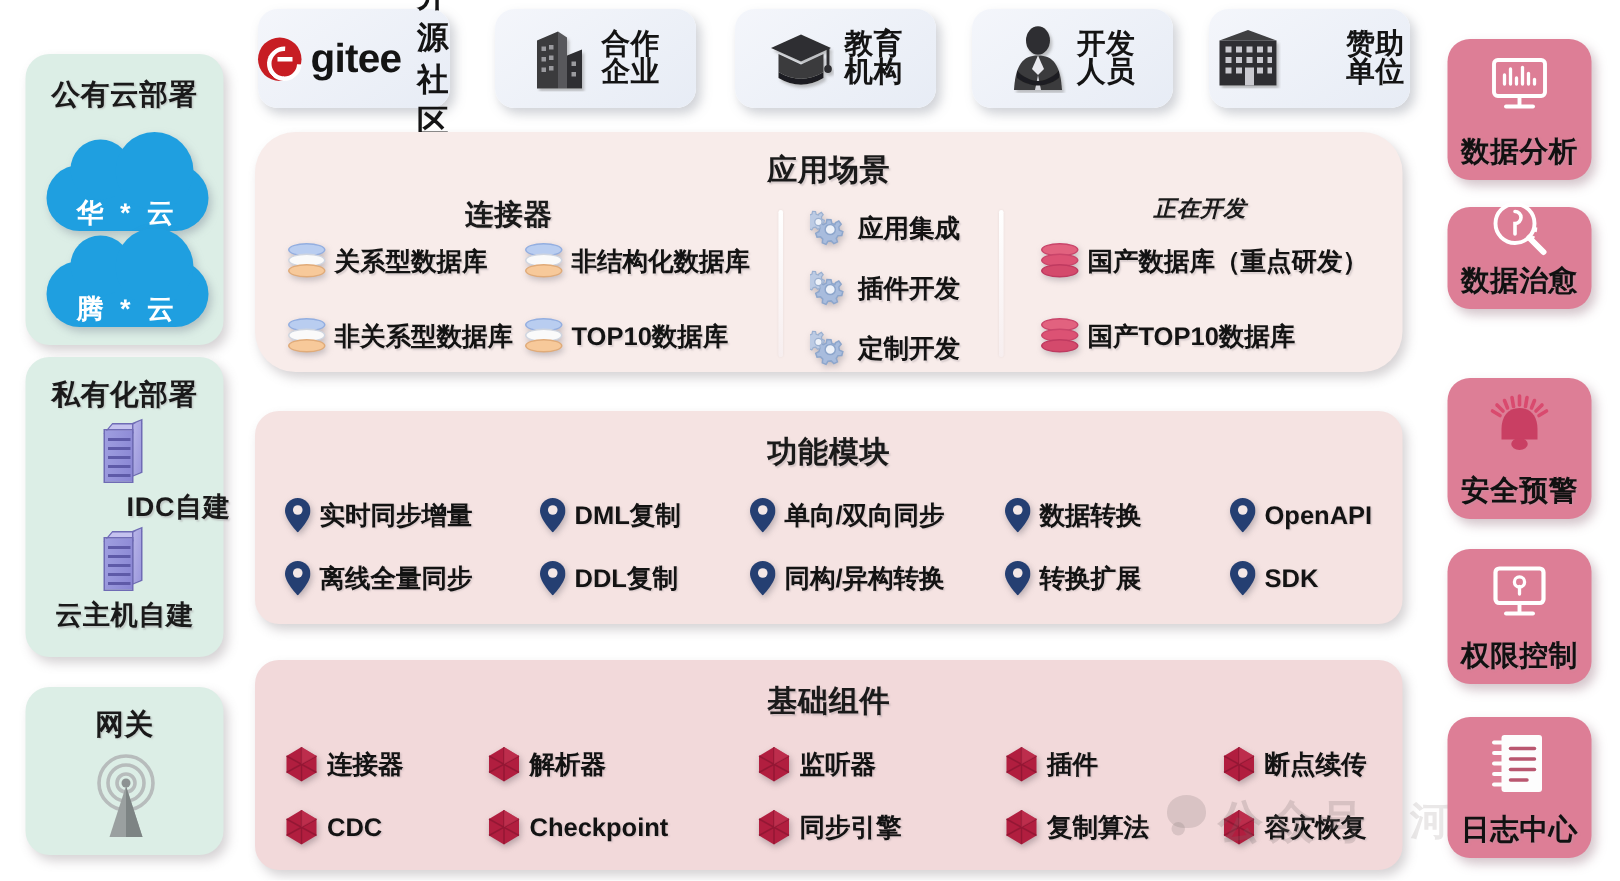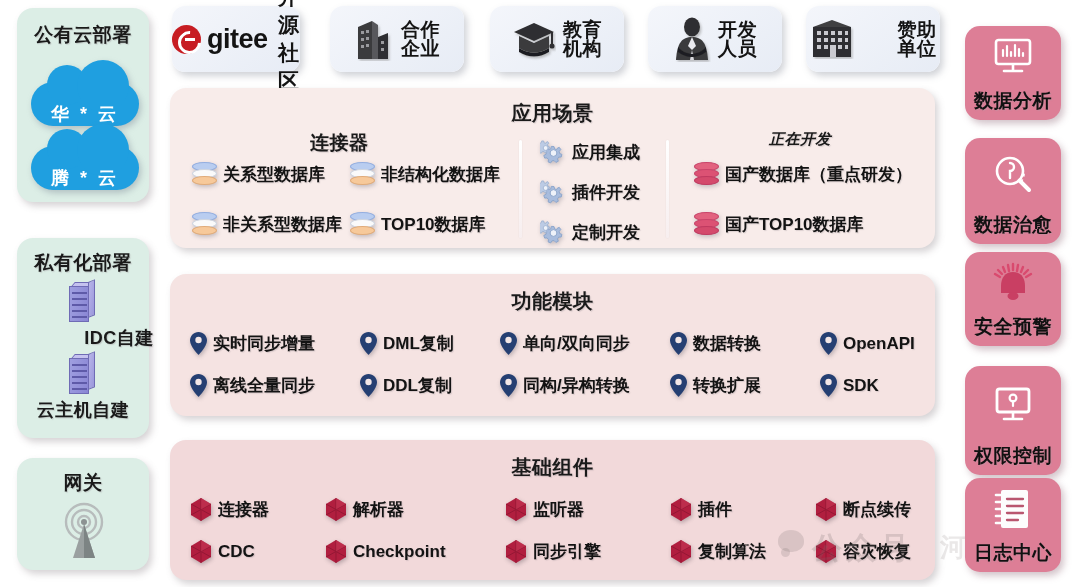--- a/index.html
+++ b/index.html
@@ -11,21 +11,21 @@
   }
   #root { position: relative; width: 1080px; height: 587px; }
 
   
   .panel {
     position: absolute;
     border-radius: 16px;
     box-shadow: 3px 4px 7px rgba(120,110,115,.30);
   }
   .green  { background: #dceee6; }
-  .pinkA  { background: #f8ecea; }
+  .pinkA  { background: #f8ecea; border-radius: 27px; }
   .pinkB  { background: #f5e3e2; }
   .pinkC  { background: #f2d9da; }
 
   .p-title {
     text-align: center;
     font-weight: bold;
     color: #1a1a1a;
     letter-spacing: .5px;
     text-shadow: 1px 1px 1px rgba(150,140,145,.35);
   }
@@ -271,21 +271,21 @@
         </g>
         <rect x="20" y="26" width="6" height="12" fill="#c9c9cf"></rect>
       </g>
     </svg>
     <div class="b-label two">
       <div>赞助</div>
       <div>单位</div>
     </div>
   </div>
 
-  <div class="panel green" style="left:17px; top:8px; width:132px; height:194px;">
+  <div class="panel green" style="left:17px; top:36px; width:132px; height:194px;">
     <div class="p-title" style="font-size:19px; margin-top:14px;">公有云部署</div>
     <div class="cloud" style="left:14px; top:74px;">
       <span>华 * 云</span>
     </div>
     <div class="cloud" style="left:14px; top:138px;">
       <span>腾 * 云</span>
     </div>
   </div>
 
   <div class="panel green" style="left:17px; top:238px; width:132px; height:200px;">
@@ -656,21 +656,21 @@
           <line x1="29" y1="19" x2="29" y2="12"></line>
             <line x1="33" y1="19" x2="33" y2="16"></line>
         </g>
         <line x1="23" y1="27" x2="23" y2="33" stroke="#fff" stroke-width="2.6"></line>
         <line x1="14" y1="34" x2="32" y2="34" stroke="#fff" stroke-width="2.6" stroke-linecap="round"></line>
       </svg>
     </div>
     <div class="r-label">数据分析</div>
   </div>
 
-  <div class="rail" style="left:965px; top:138px; height:106px;align-items:center;">
+  <div class="rail" style="left:965px; top:138px; height:68px;align-items:center;">
     <div class="r-icon">
       <svg width="46" height="42" viewBox="0 0 46 42">
         <circle cx="20" cy="17" r="13" fill="none" stroke="#fff" stroke-width="2.6"></circle>
         <line x1="29.5" y1="26.5" x2="39" y2="36" stroke="#fff" stroke-width="4" stroke-linecap="round"></line>
         <path d="M20 9 a4 4 0 0 1 0 8 l0 7" fill="none" stroke="#fff" stroke-width="2.4" stroke-linecap="round"></path>
         <path d="M31 28 a15 15 0 0 0 3-9" fill="none" stroke="#fff" stroke-width="1.8" stroke-dasharray="3 3"></path>
       </svg>
     </div>
     <div class="r-label">数据治愈</div>
   </div>
@@ -689,21 +689,21 @@
           <line x1="10" y1="8" x2="14" y2="12"></line>
             <line x1="40" y1="8" x2="36" y2="12"></line>
         </g>
         <path d="M25 10 C17 10 13 16 13 24 L13 31 L37 31 L37 24 C37 16 33 10 25 10 Z" fill="#c93f63"></path>
         <ellipse cx="25" cy="34" rx="5.5" ry="4" fill="#c93f63"></ellipse>
       </svg>
     </div>
     <div class="r-label">安全预警</div>
   </div>
 
-  <div class="rail" style="left:965px; top:366px; height:109px;text-align:right;">
+  <div class="rail" style="left:965px; top:366px; height:90px;text-align:right;">
     <div class="r-icon">
       <svg width="46" height="40" viewBox="0 0 46 40">
         <rect x="7" y="4" width="32" height="23" rx="2.5" fill="none" stroke="#fff" stroke-width="2.8"></rect>
         <circle cx="23" cy="13" r="3.4" fill="none" stroke="#fff" stroke-width="2.2"></circle>
         <line x1="23" y1="16" x2="23" y2="21" stroke="#fff" stroke-width="2.2" stroke-linecap="round"></line>
         <line x1="23" y1="27" x2="23" y2="33" stroke="#fff" stroke-width="2.6"></line>
         <line x1="14" y1="34" x2="32" y2="34" stroke="#fff" stroke-width="2.6" stroke-linecap="round"></line>
       </svg>
     </div>
     <div class="r-label">权限控制</div>

